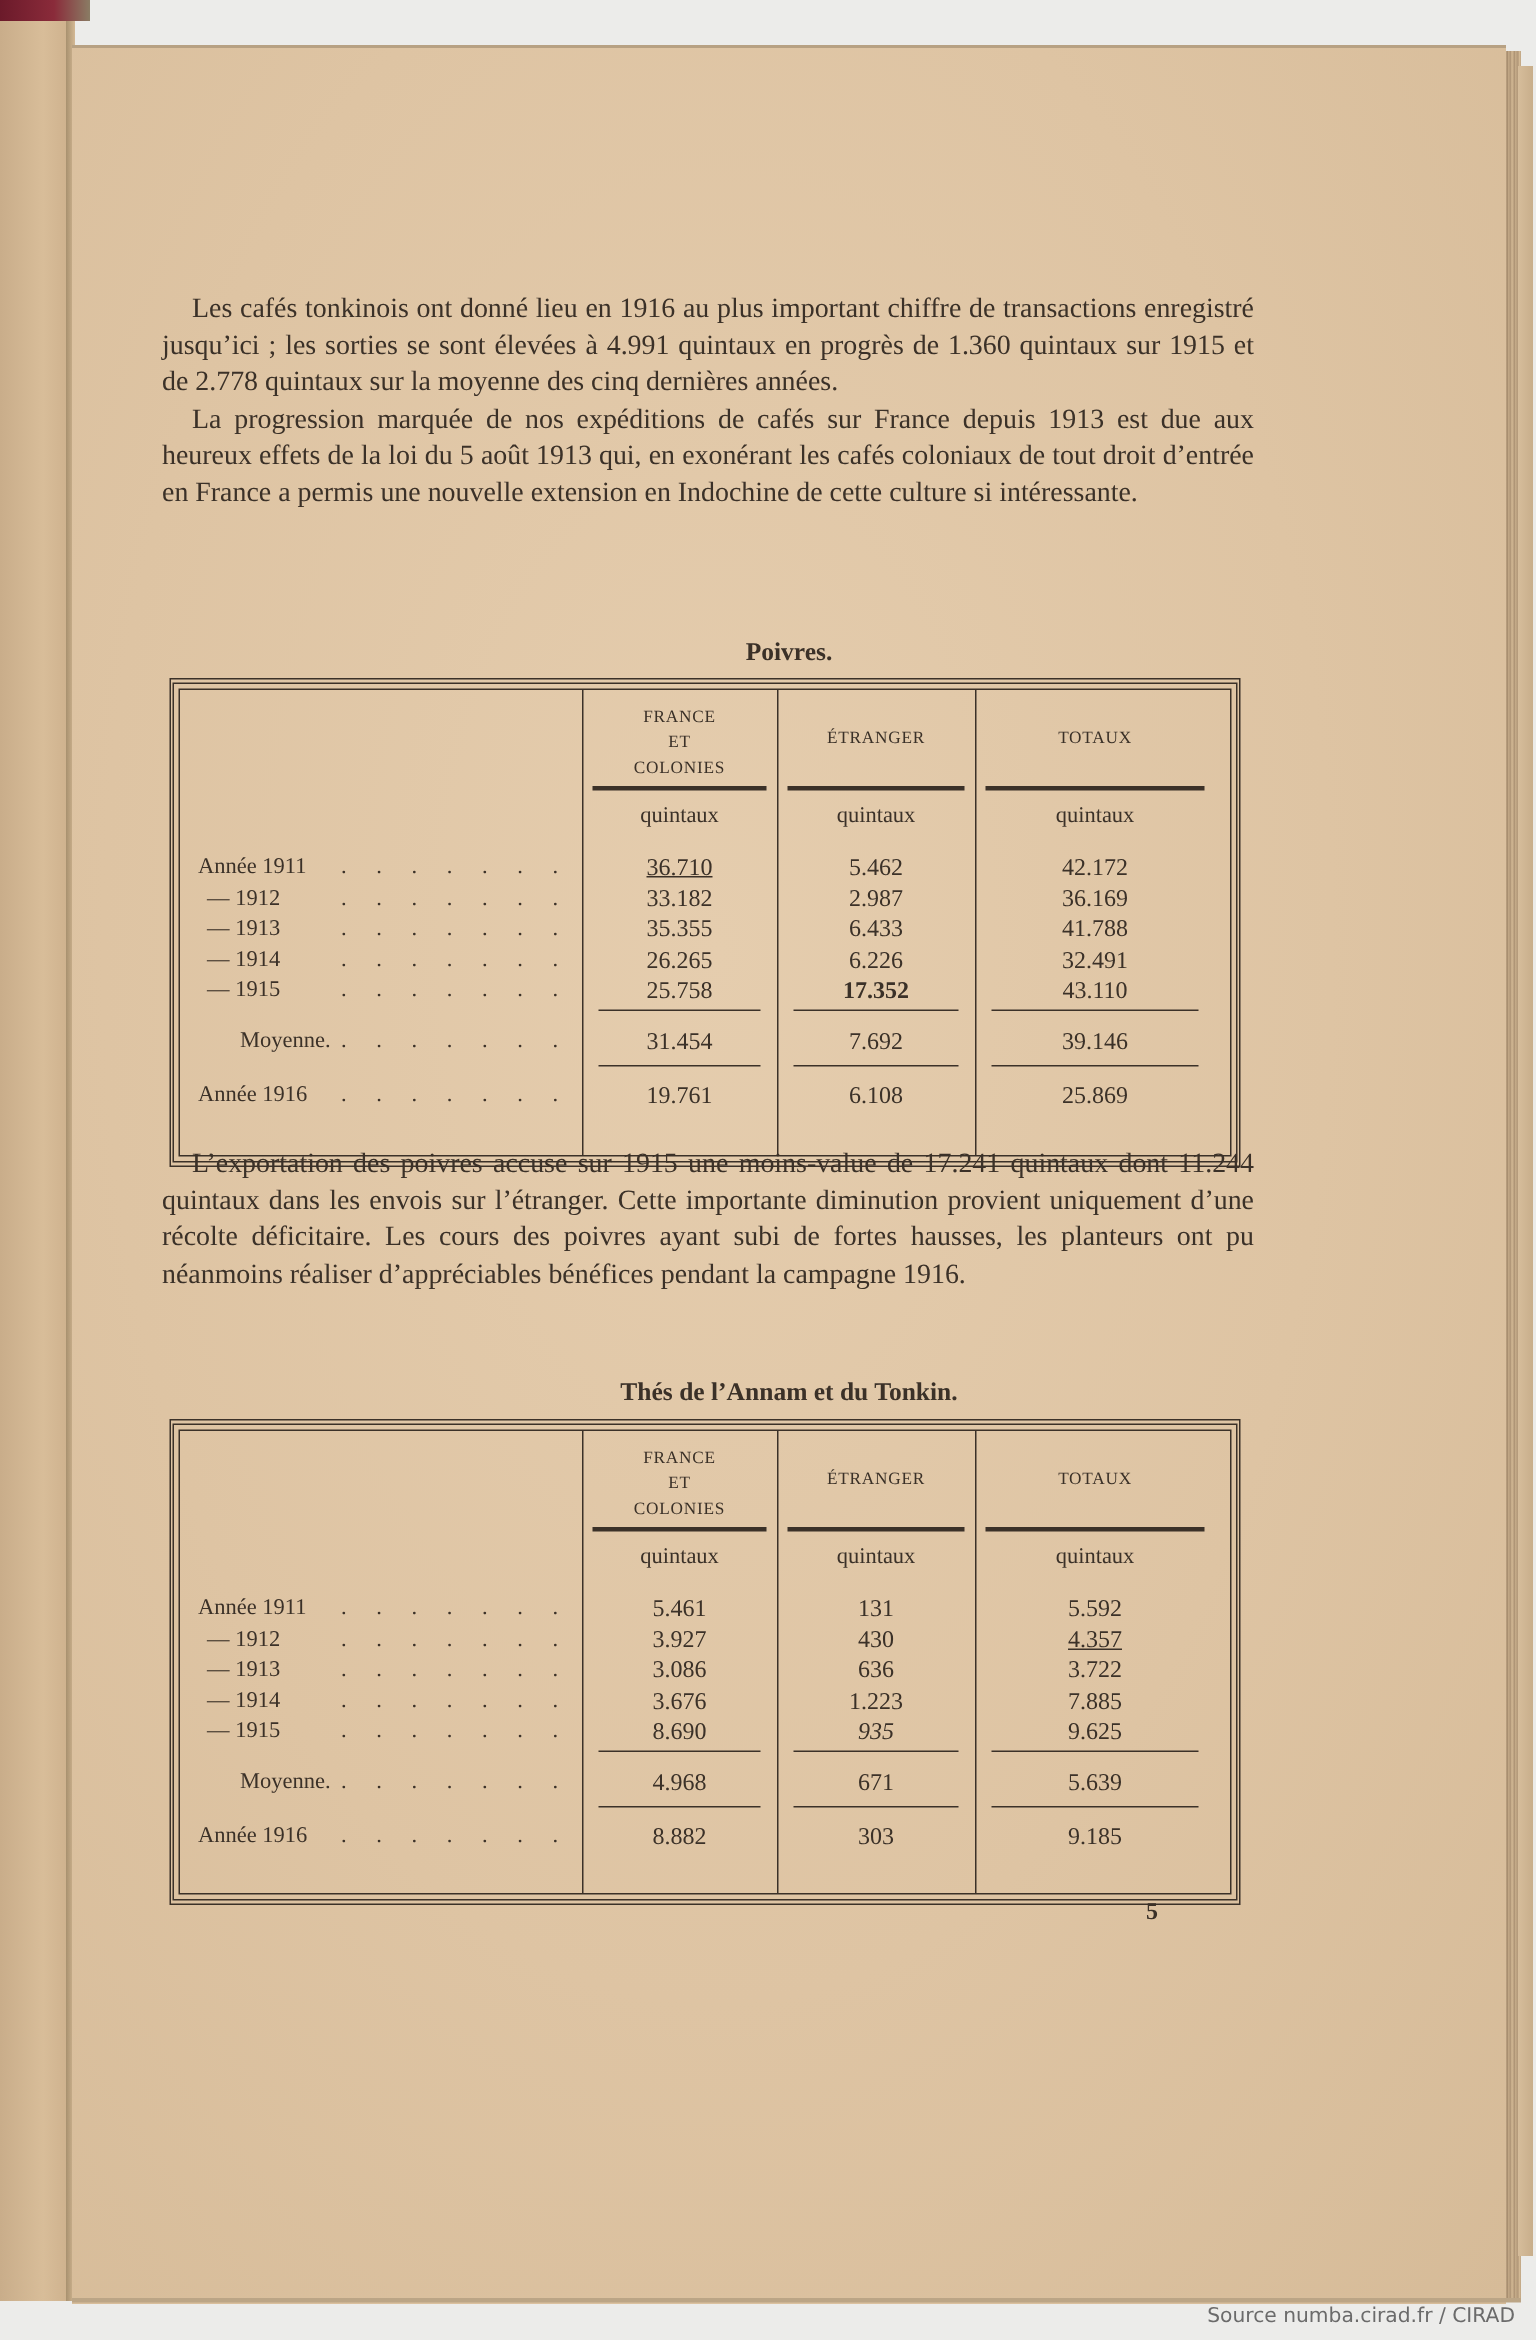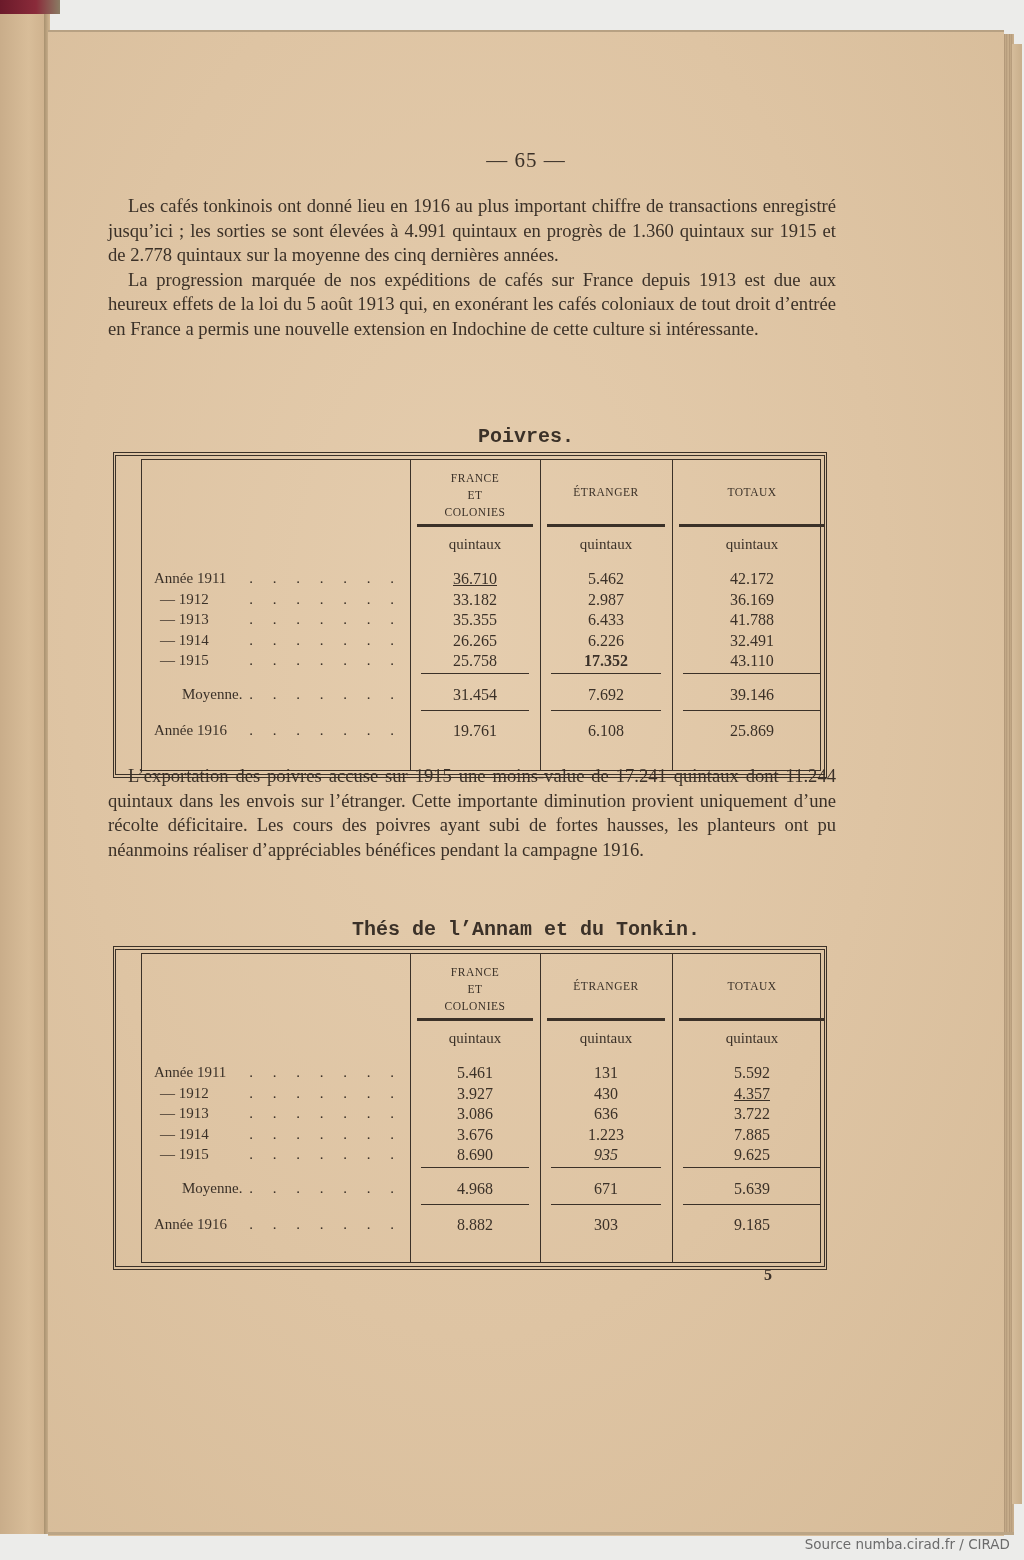--- a/index.html
+++ b/index.html
@@ -48,36 +48,36 @@
     position: absolute; left: 60px; width: 728px;
     font-size: 18.6px; line-height: 24.6px; text-align: justify;
     font-family: "Liberation Sans Narrow", "Liberation Serif", serif;
   }
   .para p { margin: 0; text-indent: 20px; }
   .p1 { top: 162px; }
   .p3 { top: 732px; }
 
   .table-title {
     position: absolute; left: 0; width: 956px; text-align: center;
-    font-family: Liberation Mono, monospace; font-weight: bold;
-    font-size: 20px;
+    font-family: Liberation Serif, serif; font-weight: bold;
+    font-size: 17px;
   }
   .t1-title { top: 393px; }
   .t2-title { top: 886px; }
 
   .stat-table {
     position: absolute; left: 65px; width: 714px;
     border: 3px double #3b3128;
     border-top-width: 4px; border-bottom-width: 4px;
     box-sizing: border-box;
   }
   .t1 { top: 420px; height: 326px; }
   .t2 { top: 914px; height: 324px; }
   .stat-table .inner {
-    position: absolute; inset: 3px; border: 1px solid #3b3128; margin-left: 22px;
+    position: absolute; inset: 3px; border: 1px solid #3b3128;
   }
   .col {
     position: absolute; top: 0; bottom: 0;
     border-left: 1px solid #3b3128;
   }
   .c1 { left: 268px; width: 128px; }
   .c2 { left: 398px; width: 130px; }
   .c3 { left: 530px; width: 130px; padding-left: 28px; }
   .hdr {
     position: absolute; top: 10px; left: 0; right: 0;
@@ -118,21 +118,20 @@
 <body>
 
 <div class="binding"></div>
 <div class="left-edge"></div>
 <div class="spine-shadow"></div>
 <div class="page-edges"></div>
 <div class="page-edges2"></div>
 
 <div class="page ink">
 
-  <div class="page-number">— 65 —</div>
 
   <div class="para p1">
     <p>Les cafés tonkinois ont donné lieu en 1916 au plus important chiffre de transactions enregistré jusqu’ici ; les sorties se sont élevées à 4.991 quintaux en progrès de 1.360 quintaux sur 1915 et de 2.778 quintaux sur la moyenne des cinq dernières années.</p>
     <p>La progression marquée de nos expéditions de cafés sur France depuis 1913 est due aux heureux effets de la loi du 5 août 1913 qui, en exonérant les cafés coloniaux de tout droit d’entrée en France a permis une nouvelle extension en Indochine de cette culture si intéressante.</p>
   </div>
 
   <div class="table-title t1-title">Poivres.</div>
 
   <div class="stat-table t1">
     <div class="inner">

